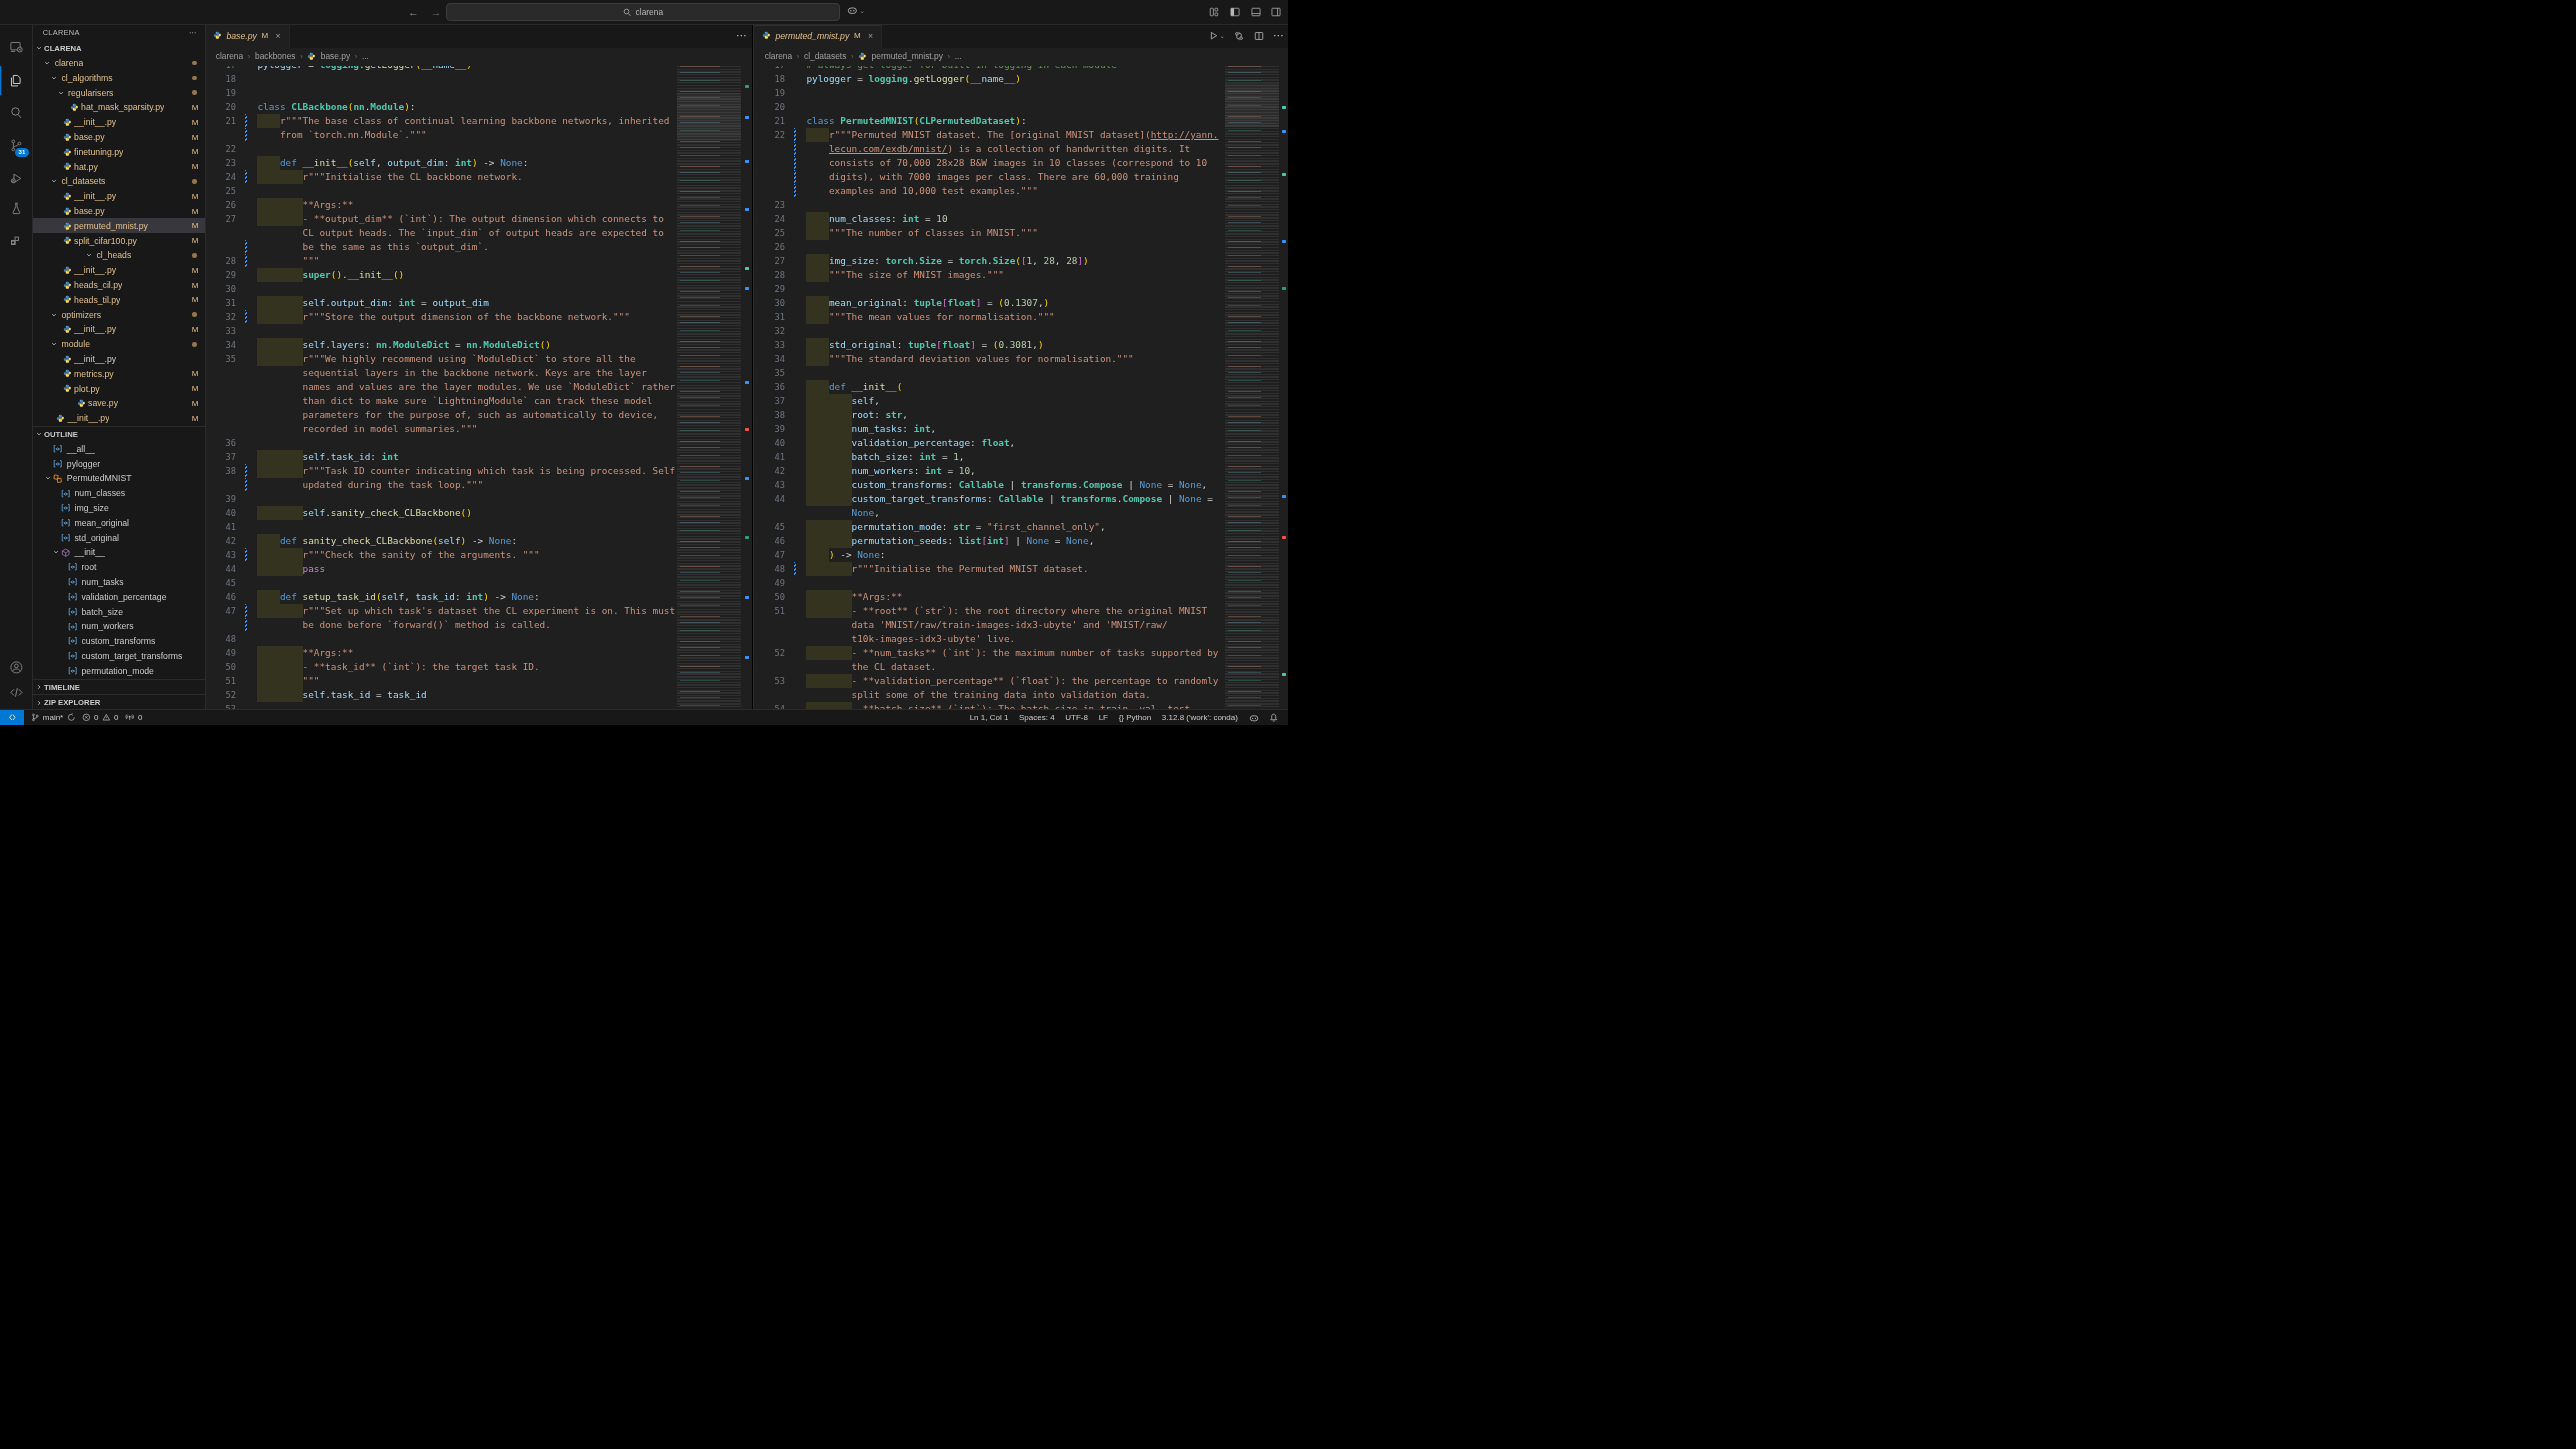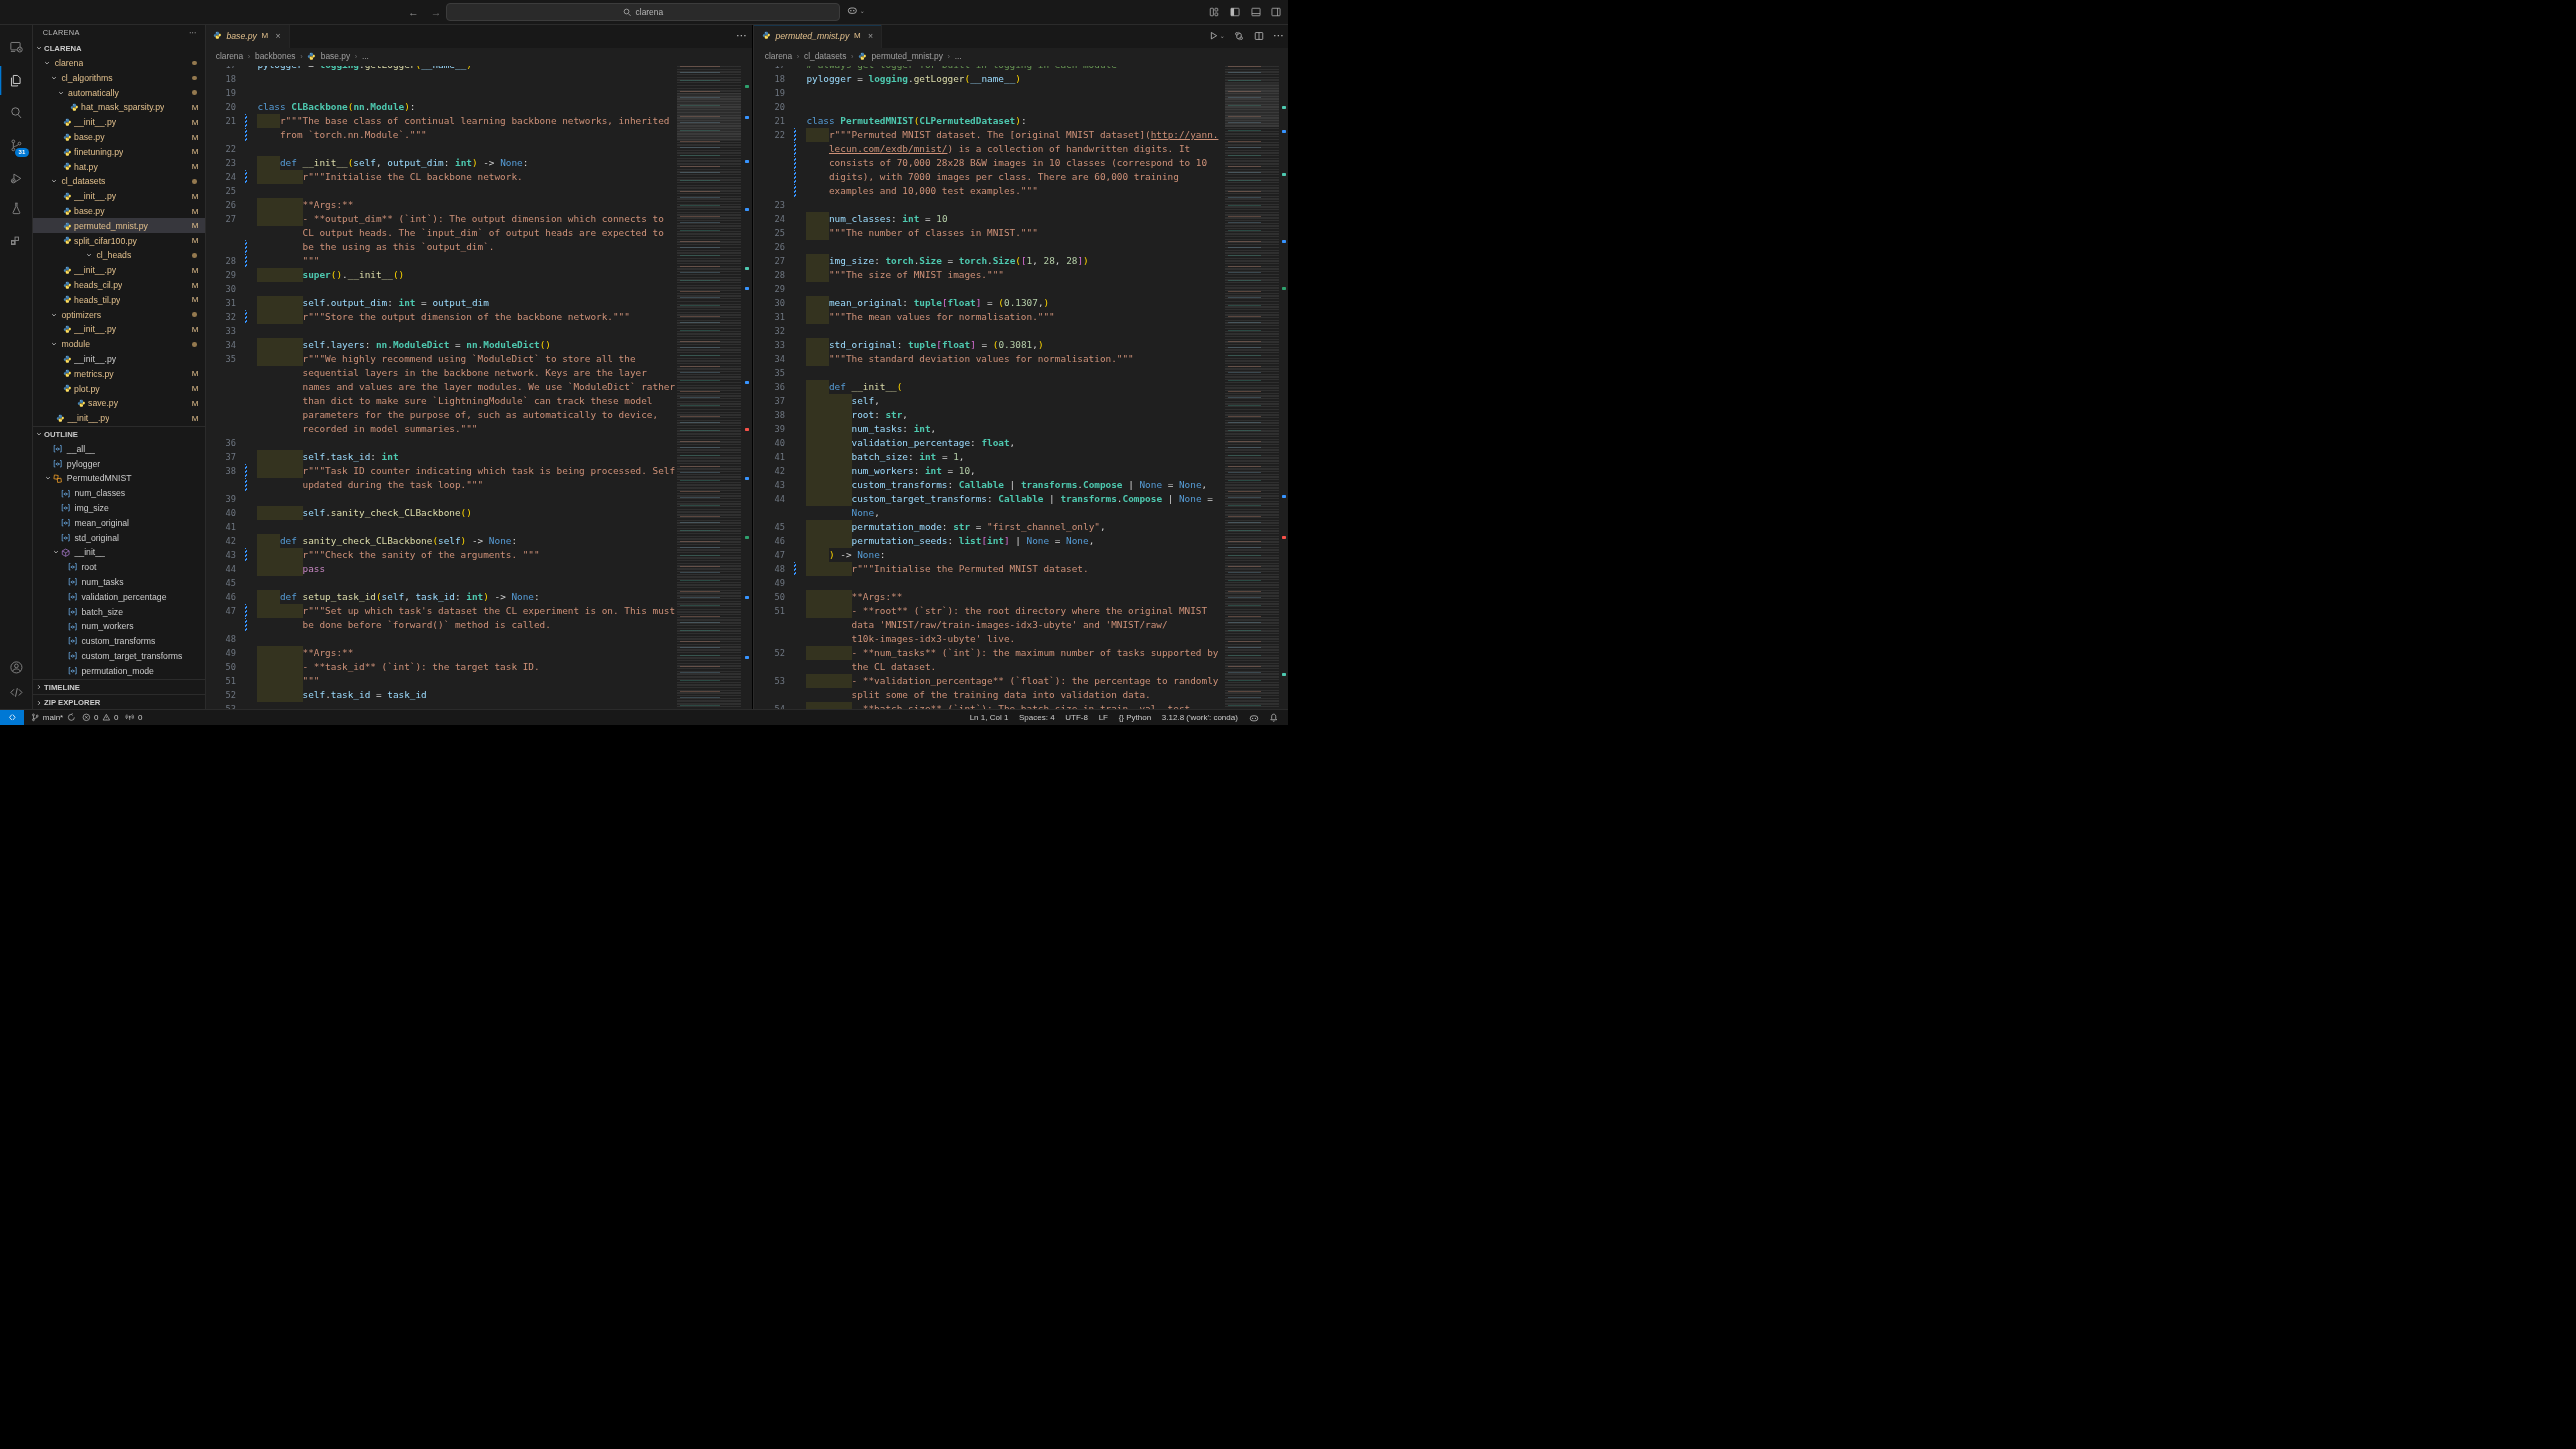--- a/index.html
+++ b/index.html
@@ -257,21 +257,21 @@
         </span>
         <span class="tlabel">cl_algorithms</span>
         <span class="badge-dot"></span>
       </div>
       <div class="trow" style="padding-left: 24px;">
         <span class="chev">
           <svg width="6" height="6" viewBox="0 0 10 10" fill="none" stroke="#c5c5c5" stroke-width="1.4">
             <path d="M2 3.5 L5 6.5 L8 3.5"></path>
           </svg>
         </span>
-        <span class="tlabel">automatically</span>
+        <span class="tlabel">regularisers</span>
         <span class="badge-dot"></span>
       </div>
       <div class="trow" style="padding-left: 31px;">
         <span class="spacer"></span>
         <span style="display:inline-flex;">
           <svg width="8.7" height="8.7" viewBox="0 0 16 16">
             <path d="M8 1.5 C5.8 1.5 5 2.4 5 3.8 V5.5 H8 V6 H3.8 C2.3 6 1.5 7 1.5 8.5 C1.5 10 2.3 11 3.8 11 H5 V9.2 C5 7.8 6.2 7.5 7 7.5 H9.5 C10.5 7.5 11 6.8 11 5.8 V3.8 C11 2.4 10.2 1.5 8 1.5 Z" fill="#4584b6"></path>
             <path d="M8 14.5 C10.2 14.5 11 13.6 11 12.2 V10.5 H8 V10 H12.2 C13.7 10 14.5 9 14.5 7.5 C14.5 6 13.7 5 12.2 5 H11 V6.8 C11 8.2 9.8 8.5 9 8.5 H6.5 C5.5 8.5 5 9.2 5 10.2 V12.2 C5 13.6 5.8 14.5 8 14.5 Z" fill="#ffde57"></path>
             <circle cx="6.6" cy="3.3" r=".6" fill="#fff"></circle>
             <circle cx="9.4" cy="12.7" r=".6" fill="#fff"></circle>
@@ -776,21 +776,21 @@
       <div class="crow"><span class="ln">20</span><span class="gut"></span><span class="codeln"><span class="tk-k" style="position: relative;">class </span><span class="tk-c" style="position: relative;">CLBackbone</span><span class="tk-y" style="position: relative;">(</span><span class="tk-c" style="position: relative;">nn</span><span class="tk-p" style="position: relative;">.</span><span class="tk-c" style="position: relative;">Module</span><span class="tk-y" style="position: relative;">)</span><span class="tk-p" style="position: relative;">:</span></span></div>
       <div class="crow"><span class="ln">21</span><span class="gut mod"></span><span class="codeln"><span class="indblk" style="width: 4ch;"></span><span class="tk-s" style="position: relative;">    r"""The base class of continual learning backbone networks, inherited</span></span></div>
       <div class="crow"><span class="ln"></span><span class="gut mod"></span><span class="codeln"><span class="tk-s" style="position: relative;">    from `torch.nn.Module`."""</span></span></div>
       <div class="crow"><span class="ln">22</span><span class="gut"></span><span class="codeln"></span></div>
       <div class="crow"><span class="ln">23</span><span class="gut"></span><span class="codeln"><span class="indblk" style="width: 4ch;"></span><span class="tk-p" style="position: relative;">    </span><span class="tk-k" style="position: relative;">def </span><span class="tk-f" style="position: relative;">__init__</span><span class="tk-y" style="position: relative;">(</span><span class="tk-v" style="position: relative;">self</span><span class="tk-p" style="position: relative;">, </span><span class="tk-v" style="position: relative;">output_dim</span><span class="tk-p" style="position: relative;">: </span><span class="tk-c" style="position: relative;">int</span><span class="tk-y" style="position: relative;">)</span><span class="tk-p" style="position: relative;"> -&gt; </span><span class="tk-k" style="position: relative;">None</span><span class="tk-p" style="position: relative;">:</span></span></div>
       <div class="crow"><span class="ln">24</span><span class="gut mod"></span><span class="codeln"><span class="indblk" style="width: 8ch;"></span><span class="tk-s" style="position: relative;">        r"""Initialise the CL backbone network.</span></span></div>
       <div class="crow"><span class="ln">25</span><span class="gut"></span><span class="codeln"></span></div>
       <div class="crow"><span class="ln">26</span><span class="gut"></span><span class="codeln"><span class="indblk" style="width: 8ch;"></span><span class="tk-s" style="position: relative;">        **Args:**</span></span></div>
       <div class="crow"><span class="ln">27</span><span class="gut"></span><span class="codeln"><span class="indblk" style="width: 8ch;"></span><span class="tk-s" style="position: relative;">        - **output_dim** (`int`): The output dimension which connects to</span></span></div>
       <div class="crow"><span class="ln"></span><span class="gut"></span><span class="codeln"><span class="tk-s" style="position: relative;">        CL output heads. The `input_dim` of output heads are expected to</span></span></div>
-      <div class="crow"><span class="ln"></span><span class="gut mod"></span><span class="codeln"><span class="tk-s" style="position: relative;">        be the using as this `output_dim`.</span></span></div>
+      <div class="crow"><span class="ln"></span><span class="gut mod"></span><span class="codeln"><span class="tk-s" style="position: relative;">        be the same as this `output_dim`.</span></span></div>
       <div class="crow"><span class="ln">28</span><span class="gut mod"></span><span class="codeln"><span class="tk-s" style="position: relative;">        """</span></span></div>
       <div class="crow"><span class="ln">29</span><span class="gut"></span><span class="codeln"><span class="indblk" style="width: 8ch;"></span><span class="tk-p" style="position: relative;">        </span><span class="tk-c" style="position: relative;">super</span><span class="tk-y" style="position: relative;">()</span><span class="tk-p" style="position: relative;">.</span><span class="tk-f" style="position: relative;">__init__</span><span class="tk-y" style="position: relative;">()</span></span></div>
       <div class="crow"><span class="ln">30</span><span class="gut"></span><span class="codeln"></span></div>
       <div class="crow"><span class="ln">31</span><span class="gut"></span><span class="codeln"><span class="indblk" style="width: 8ch;"></span><span class="tk-p" style="position: relative;">        </span><span class="tk-v" style="position: relative;">self</span><span class="tk-p" style="position: relative;">.</span><span class="tk-v" style="position: relative;">output_dim</span><span class="tk-p" style="position: relative;">: </span><span class="tk-c" style="position: relative;">int</span><span class="tk-p" style="position: relative;"> = </span><span class="tk-v" style="position: relative;">output_dim</span></span></div>
       <div class="crow"><span class="ln">32</span><span class="gut mod"></span><span class="codeln"><span class="indblk" style="width: 8ch;"></span><span class="tk-s" style="position: relative;">        r"""Store the output dimension of the backbone network."""</span></span></div>
       <div class="crow"><span class="ln">33</span><span class="gut"></span><span class="codeln"></span></div>
       <div class="crow"><span class="ln">34</span><span class="gut"></span><span class="codeln"><span class="indblk" style="width: 8ch;"></span><span class="tk-p" style="position: relative;">        </span><span class="tk-v" style="position: relative;">self</span><span class="tk-p" style="position: relative;">.</span><span class="tk-v" style="position: relative;">layers</span><span class="tk-p" style="position: relative;">: </span><span class="tk-c" style="position: relative;">nn</span><span class="tk-p" style="position: relative;">.</span><span class="tk-c" style="position: relative;">ModuleDict</span><span class="tk-p" style="position: relative;"> = </span><span class="tk-c" style="position: relative;">nn</span><span class="tk-p" style="position: relative;">.</span><span class="tk-c" style="position: relative;">ModuleDict</span><span class="tk-y" style="position: relative;">()</span></span></div>
       <div class="crow"><span class="ln">35</span><span class="gut"></span><span class="codeln"><span class="indblk" style="width: 8ch;"></span><span class="tk-s" style="position: relative;">        r"""We highly recommend using `ModuleDict` to store all the</span></span></div>
       <div class="crow"><span class="ln"></span><span class="gut"></span><span class="codeln"><span class="tk-s" style="position: relative;">        sequential layers in the backbone network. Keys are the layer</span></span></div>
       <div class="crow"><span class="ln"></span><span class="gut"></span><span class="codeln"><span class="tk-s" style="position: relative; margin-top: 18px;">        names and values are the layer modules. We use `ModuleDict` rather</span></span></div>

